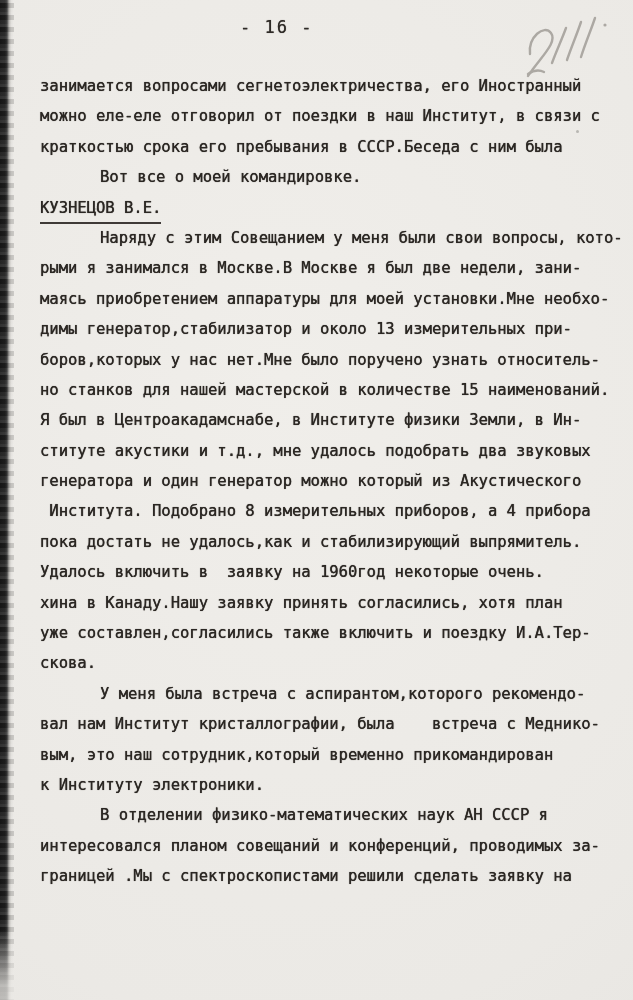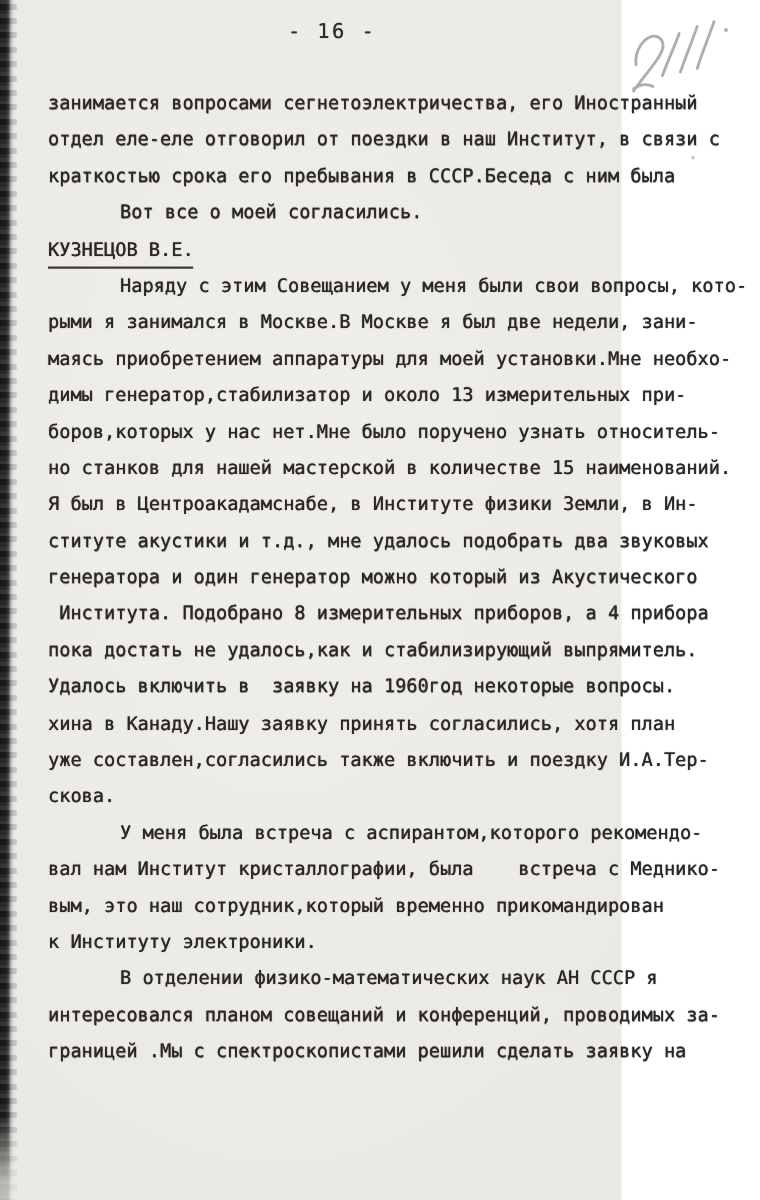--- a/index.html
+++ b/index.html
@@ -5,21 +5,21 @@
   html, body {
     margin: 0;
     padding: 0;
     width: 633px;
     height: 1000px;
     overflow: hidden;
     font-family: "DejaVu Sans Mono", "Liberation Mono", monospace;
   }
   .page {
     position: relative;
-    width: 518px;
+    width: 633px;
     height: 1000px;
     background:
       radial-gradient(130% 105% at 45% 38%, #f0eeea 0%, #ebe9e5 62%, #e5e3df 100%);
     color: #2b2723;
   }
   
   .scan-edge {
     position: absolute;
     left: 0; top: 0; bottom: 0;
     width: 14px;
@@ -94,36 +94,36 @@
       <path d="M40,74 C46,70 52,70 56,72"></path>
       <path d="M78,28 C74,39 68,52 64,63"></path>
       <path d="M93,22 C89,34 83,48 79,60"></path>
       <path d="M107,18 C103,30 97,44 93,57"></path>
       <circle cx="117" cy="25" r="1.6" fill="#97938d" stroke="none"></circle>
     </g>
   </svg>
 
   <div class="text-body">
       <div class="line">занимается вопросами сегнетоэлектричества, его Иностранный</div>
-      <div class="line">отдел еле-еле отговорил от поездки в наш Институт, в связи с</div>
+      <div class="line">можно еле-еле отговорил от поездки в наш Институт, в связи с</div>
       <div class="line">краткостью срока его пребывания в СССР.Беседа с ним была</div>
-      <div class="line indent">Вот все о моей согласились.</div>
+      <div class="line indent">Вот все о моей командировке.</div>
       <div class="line heading"><span class="u">КУЗНЕЦОВ В.Е.</span></div>
       <div class="line indent">Наряду с этим Совещанием у меня были свои вопросы, кото-</div>
       <div class="line">рыми я занимался в Москве.В Москве я был две недели, зани-</div>
       <div class="line">маясь приобретением аппаратуры для моей установки.Мне необхо-</div>
       <div class="line">димы генератор,стабилизатор и около 13 измерительных при-</div>
       <div class="line">боров,которых у нас нет.Мне было поручено узнать относитель-</div>
       <div class="line">но станков для нашей мастерской в количестве 15 наименований.</div>
       <div class="line">Я был в Центроакадамснабе, в Институте физики Земли, в Ин-</div>
       <div class="line">ституте акустики и т.д., мне удалось подобрать два звуковых</div>
       <div class="line">генератора и один генератор можно который из Акустического</div>
       <div class="line"> Института. Подобрано 8 измерительных приборов, а 4 прибора</div>
       <div class="line">пока достать не удалось,как и стабилизирующий выпрямитель.</div>
-      <div class="line">Удалось включить в  заявку на 1960год некоторые вопросы.</div>
+      <div class="line">Удалось включить в  заявку на 1960год некоторые очень.</div>
       <div class="line">хина в Канаду.Нашу заявку принять согласились, хотя план</div>
       <div class="line">уже составлен,согласились также включить и поездку И.А.Тер-</div>
       <div class="line">скова.</div>
       <div class="line indent">У меня была встреча с аспирантом,которого рекомендо-</div>
       <div class="line">вал нам Институт кристаллографии, была    встреча с Меднико-</div>
       <div class="line">вым, это наш сотрудник,который временно прикомандирован</div>
       <div class="line">к Институту электроники.</div>
       <div class="line indent">В отделении физико-математических наук АН СССР я</div>
       <div class="line">интересовался планом совещаний и конференций, проводимых за-</div>
       <div class="line">границей .Мы с спектроскопистами решили сделать заявку на</div>

